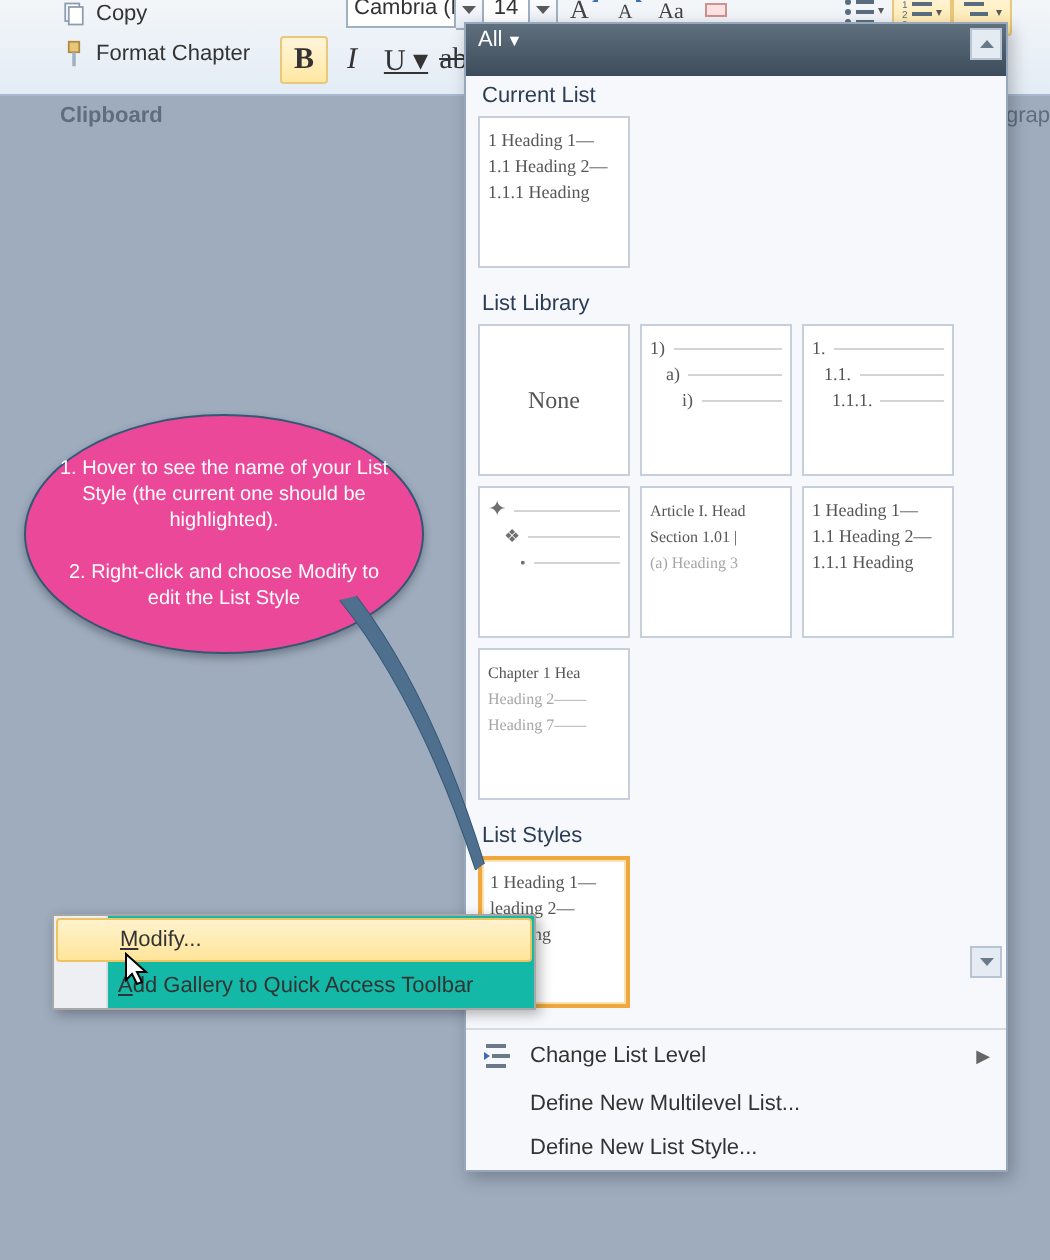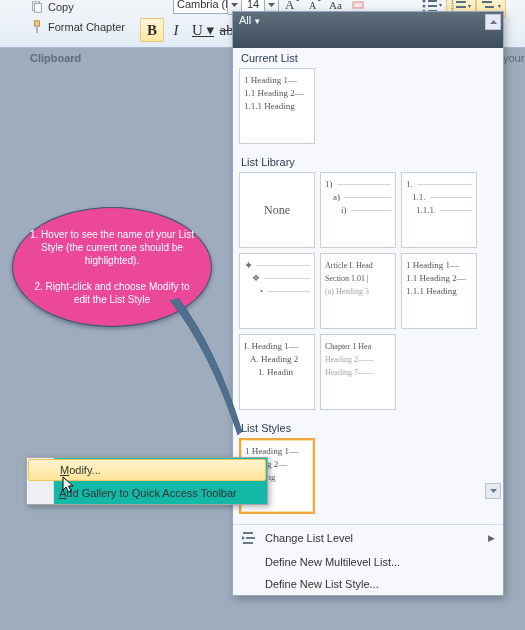--- a/index.html
+++ b/index.html
@@ -47,21 +47,21 @@
   .grp-lbl{position:absolute;left:30px;top:52px;font-size:11px;color:#5E6D7F;font-weight:bold;}
   .right-lbl{position:absolute;left:503px;top:52px;font-size:11px;color:#5E6D7F;}
   
   .gallery{
     position:absolute; left:232px; top:11px;
     width:270px;
     background:#F6F8FB;
     border:1px solid #97A8BD;
     box-shadow:2px 3px 8px rgba(0,0,0,0.25);
   }
-  .all-bar{height:36px;background:linear-gradient(#5F6F7E,#3D4C5B);color:#fff;font-size:11px;padding:2px 6px;box-sizing:border-box;position:relative;}
+  .all-bar{height:26px;background:linear-gradient(#5F6F7E,#3D4C5B);color:#fff;font-size:11px;padding:2px 6px;box-sizing:border-box;position:relative;}
   .all-bar .tri{font-size:8px;margin-left:2px;}
   .scroll-up{position:absolute;right:2px;top:2px;width:14px;height:14px;background:#E5EBF2;border:1px solid #B8C4D2;display:flex;align-items:center;justify-content:center;}
   .sec-hdr{font-weight:normal;font-size:11px;color:#2B3D56;padding:4px 8px;}
   .tiles{display:flex;flex-wrap:wrap;gap:5px;padding:0 6px 8px 6px;}
   .tile{
     width:76px;height:76px;background:#fff;border:1px solid #C6CFDB;
     box-sizing:border-box;padding:5px 4px;font-size:9px;line-height:13px;
     overflow:hidden;color:#707070;font-family:Liberation Serif, serif;
   }
   .tile.sel{border:2px solid #F0A83E;box-shadow:0 0 0 1px #FBE2AE inset;}
@@ -180,21 +180,21 @@
       <svg width="20" height="14" viewBox="0 0 20 14">
           <rect x="1" y="1" width="10" height="2" fill="#5A6C80"></rect>
           <rect x="4" y="6" width="9" height="2" fill="#5A6C80"></rect>
           <rect x="7" y="11" width="8" height="2" fill="#5A6C80"></rect>
           <path d="M17 5 L20 5 L18.5 8 Z" fill="#5A5A5A"></path>
         </svg>
     </div>
   </div>
 </div>
 <div class="grp-lbl">Clipboard</div>
-<div class="right-lbl">your</div>
+<div class="right-lbl">grap</div>
 
 <div class="gallery">
   <div class="all-bar">
     <span>All</span><span class="tri">▼</span>
     <div class="scroll-up">
         <svg width="7" height="4" viewBox="0 0 7 4">
           <path d="M3.5 0 L7 4 L0 4 Z" fill="#6A7A8A"></path>
         </svg>
       </div>
   </div>
@@ -272,31 +272,20 @@
     </div>
     <div class="tile">
       <div class="l">
           <span class="num">1 Heading 1—</span>
         </div>
       <div class="l">
           <span class="num">1.1 Heading 2—</span>
         </div>
       <div class="l">
           <span class="num">1.1.1 Heading</span>
-        </div>
-    </div>
-    <div class="tile">
-      <div class="l">
-          <span class="num">I. Heading 1—</span>
-        </div>
-      <div class="l" style="padding-left:6px;">
-          <span class="num">A. Heading 2</span>
-        </div>
-      <div class="l" style="padding-left:14px;">
-          <span class="num">1. Headin</span>
         </div>
     </div>
     <div class="tile">
       <div class="l">
           <span class="num" style="font-size:8px;">Chapter 1 Hea</span>
         </div>
       <div class="l">
           <span class="hd">Heading 2——</span>
         </div>
       <div class="l">

